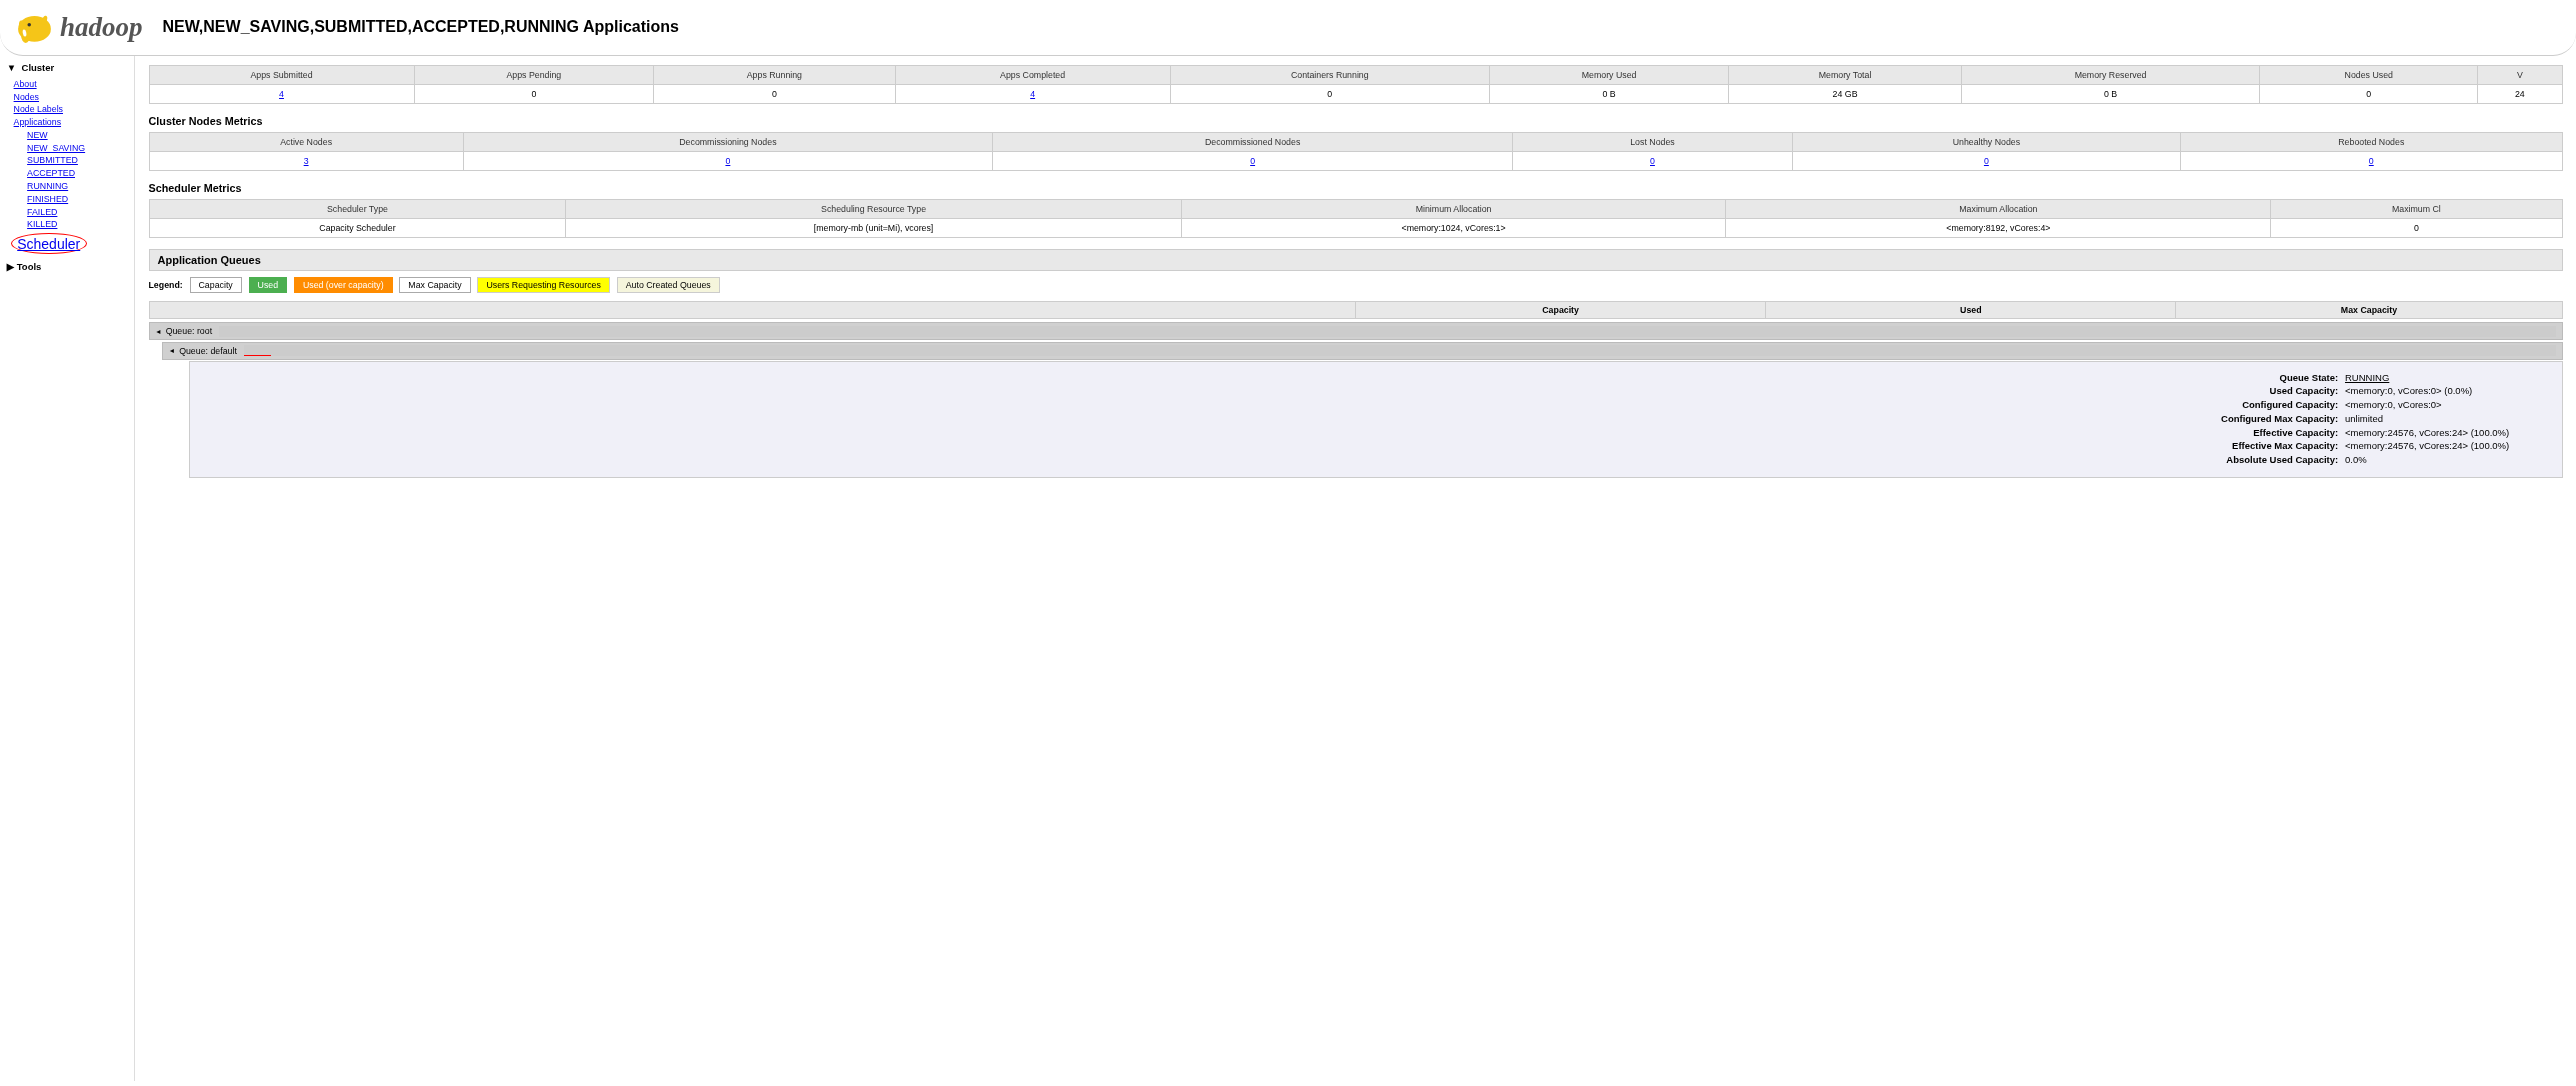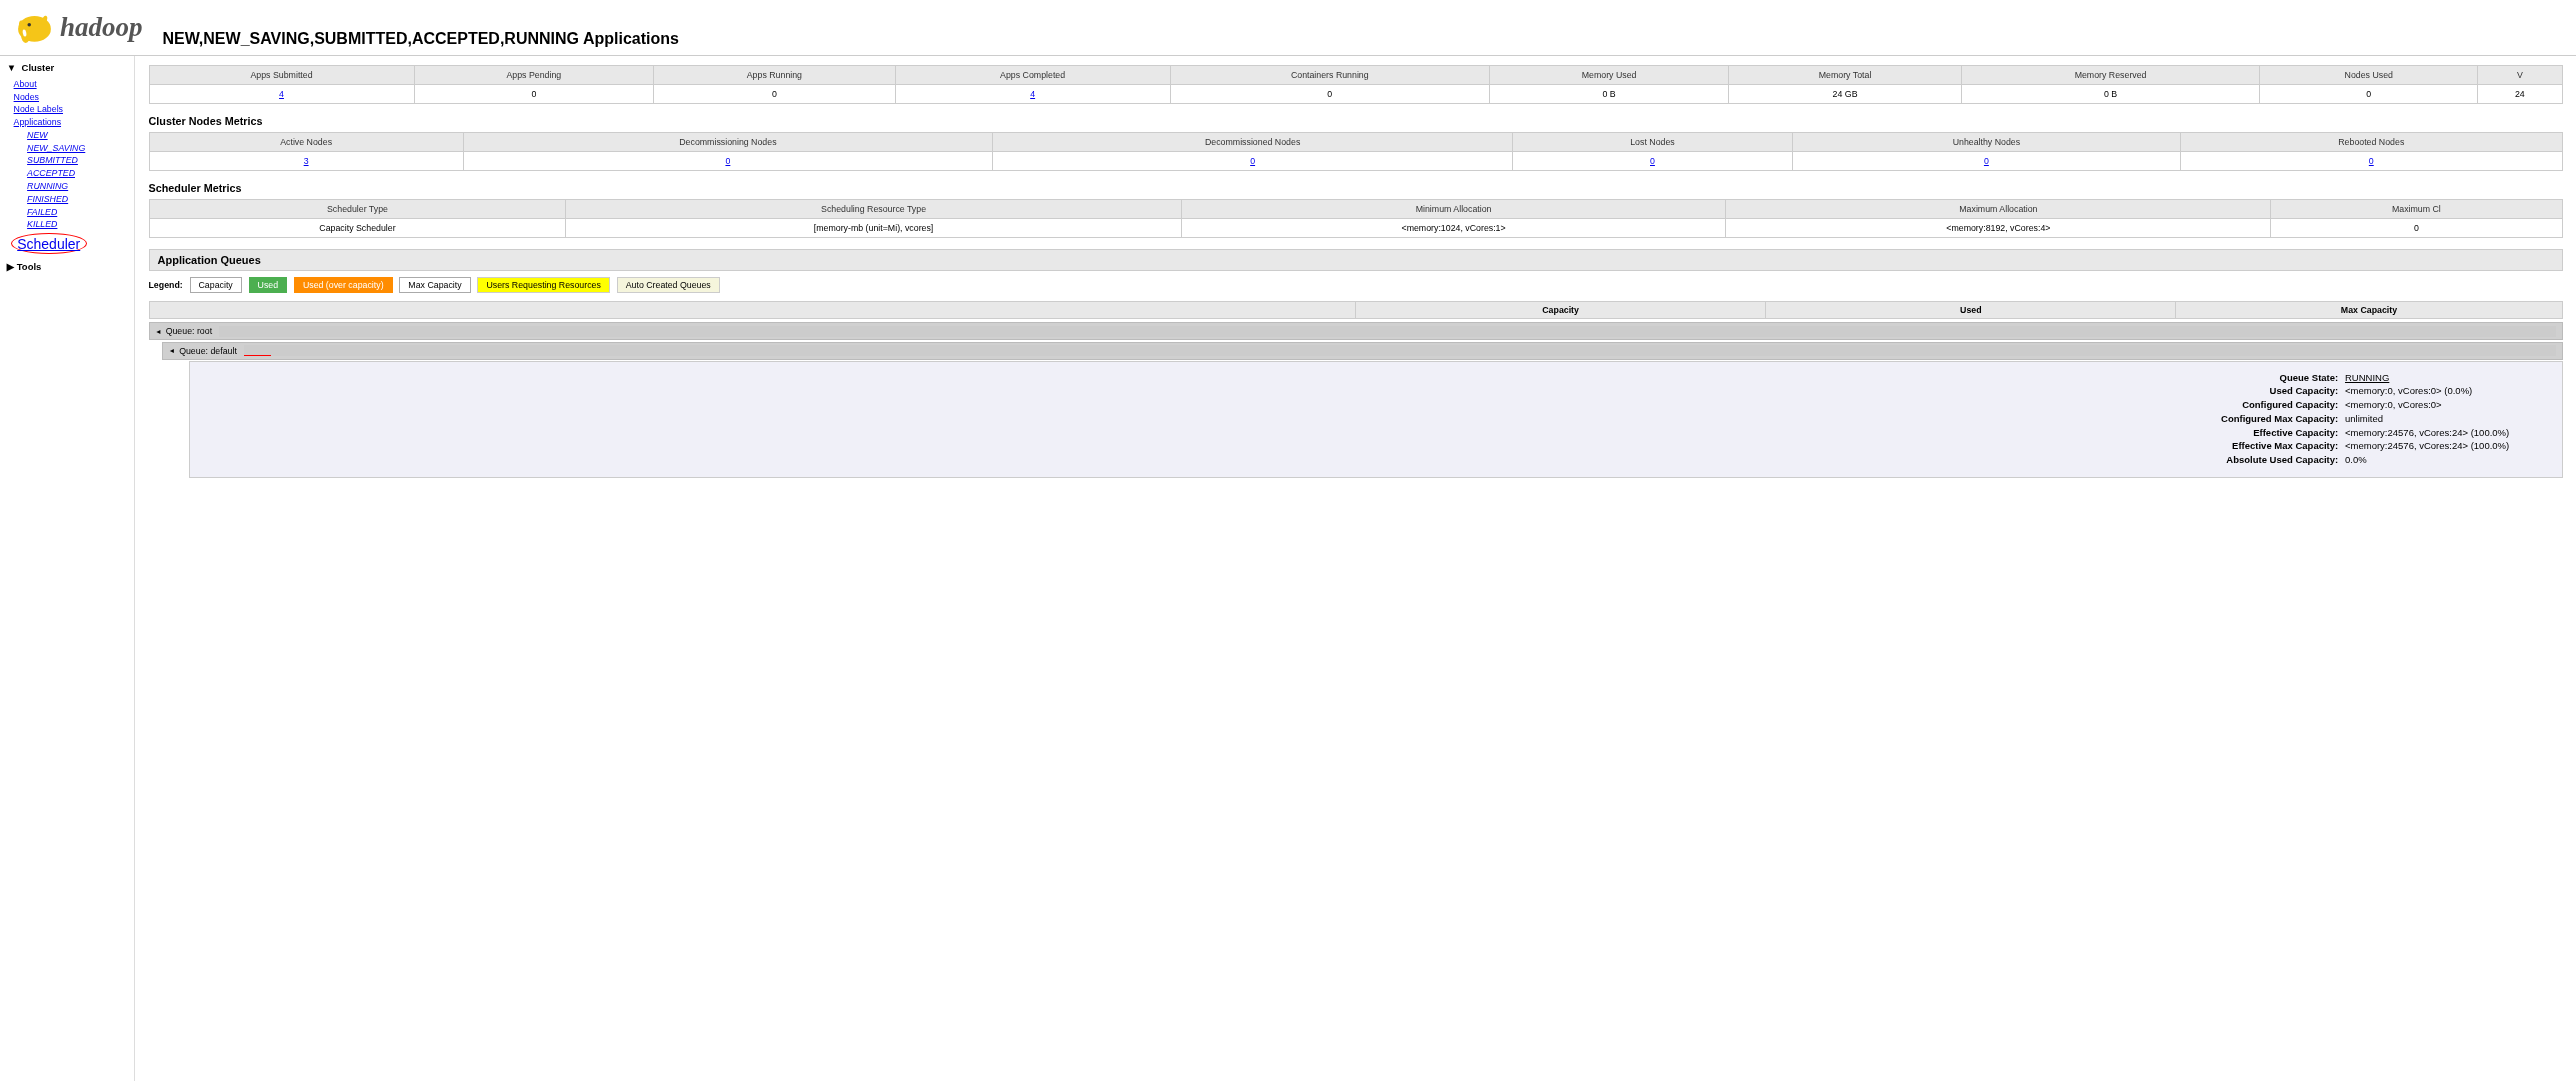--- a/index.html
+++ b/index.html
@@ -1,24 +1,25 @@
 <!DOCTYPE html>
 <html style="font-size:10.8px"><head>
   <meta charset="utf-8">
   <style>
     * { margin: 0; padding: 0; box-sizing: border-box; }
     body { font-family: Arial, sans-serif; font-size: 8.8px; background: #fff; color: #000; }
 
     
     #header {
       display: flex;
-      align-items: flex-end;
+      align-items: center;
       padding: 6.8px 13.5px;
       border-bottom: 0.7px solid #ccc;
       background: #fff;
+      border-radius: 23px;
     }
     #logo {
       display: flex;
       align-items: center;
       gap: 5.4px;
       margin-right: 20px;
     }
     #logo-elephant {
       width: 41px;
       height: 41px;
@@ -52,21 +53,20 @@
     .sidebar-link {
       display: block;
       color: #00e;
       text-decoration: underline;
       cursor: pointer;
       padding: 1.4px 0 1.4px 6.8px;
       font-size: 8.8px;
     }
     .sidebar-sublinks {
       padding-left: 13.5px;
-      font-style: italic;
     }
     .sidebar-scheduler {
       display: block;
       color: #00e;
       text-decoration: underline;
       cursor: pointer;
       padding: 1.4px 0 1.4px 6.8px;
       font-size: 14px;
       border: 1.4px solid red;
       border-radius: 50%;

